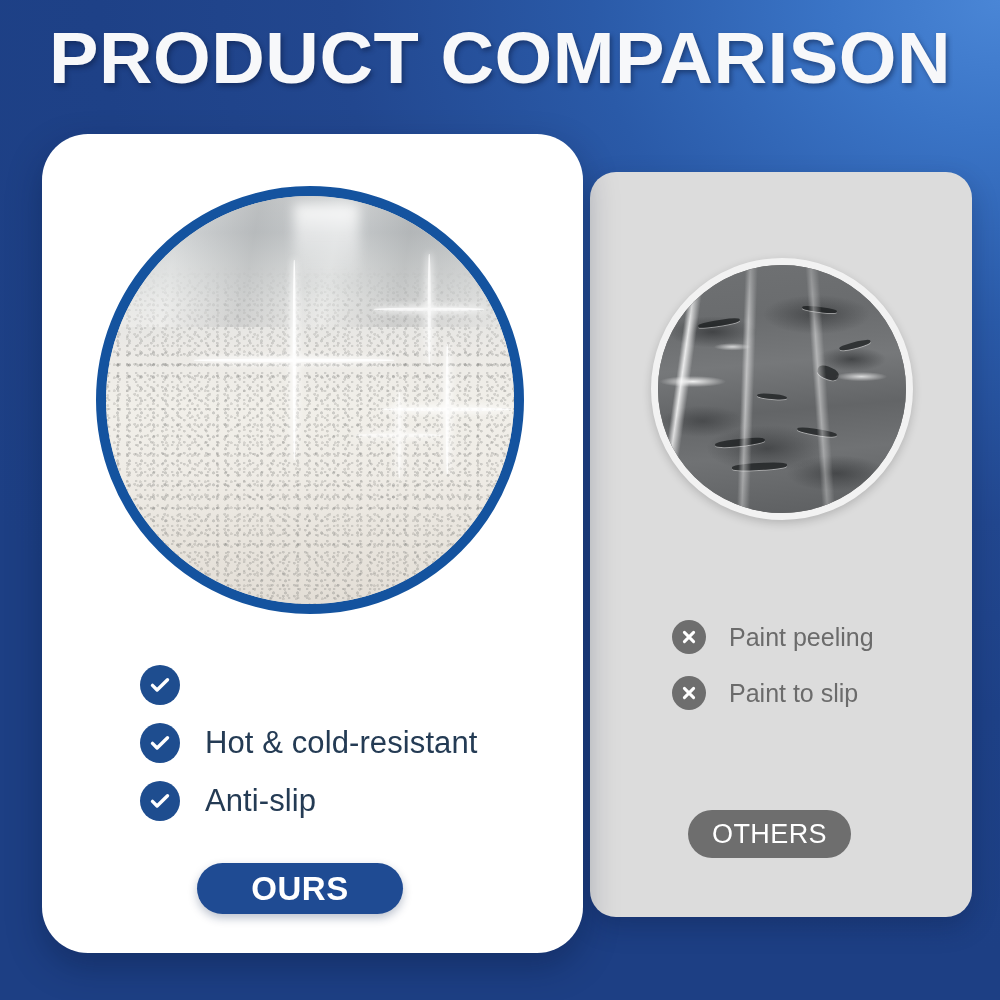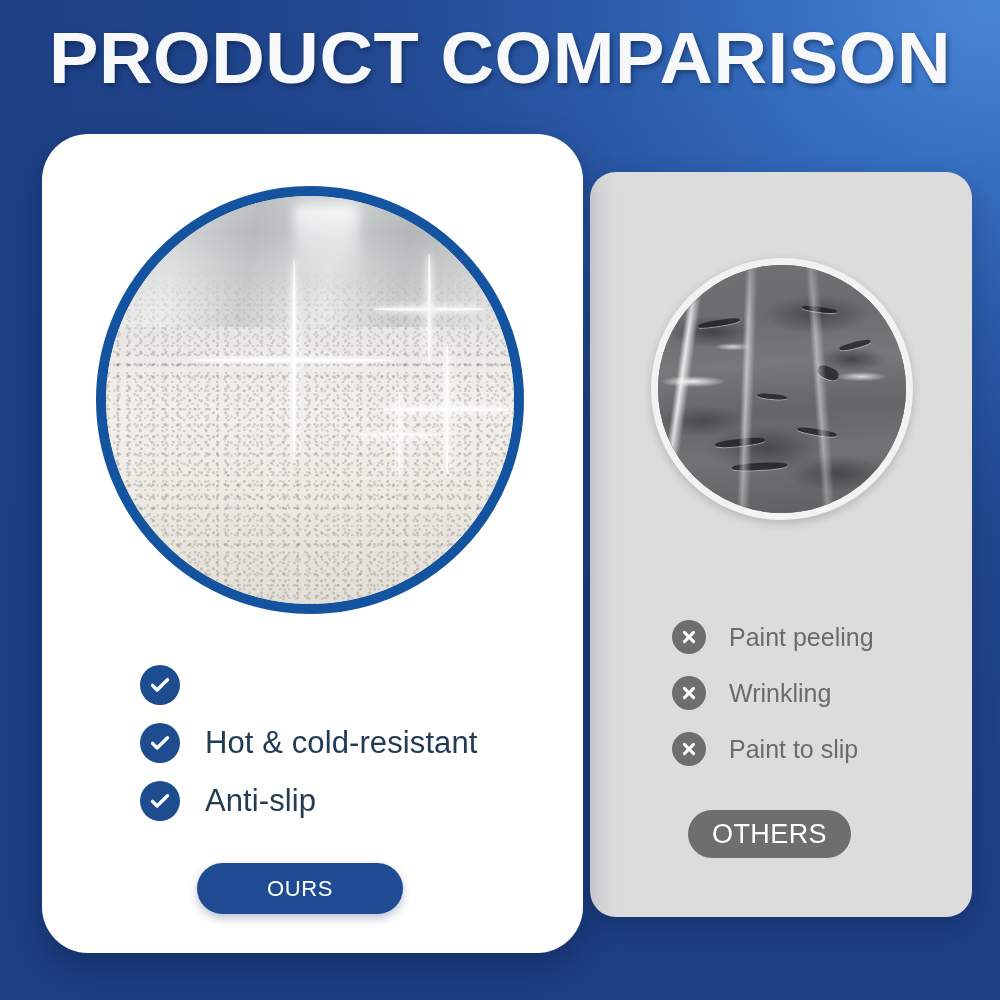--- a/index.html
+++ b/index.html
@@ -165,21 +165,21 @@
     margin-left:23px;
     color:#6b6b6b;
     font-size:25px;
     white-space:nowrap;
   }
   
   .badge-ours{
     position:absolute;left:197px;top:863px;width:206px;height:51px;
     background:#1f4b93;border-radius:26px;
     display:flex;align-items:center;justify-content:center;
-    color:#ffffff;font-size:22px;font-weight:normal;letter-spacing:.6px;
+    color:#ffffff;font-size:33px;font-weight:bold;letter-spacing:.6px;
     box-shadow:0 4px 10px rgba(12,32,76,.28);
   }
   .badge-others{
     position:absolute;left:688px;top:810px;width:163px;height:48px;
     background:#6e6e6e;border-radius:24px;
     display:flex;align-items:center;justify-content:center;
     color:#ffffff;font-size:27px;letter-spacing:.4px;
   }
 </style>
 </head>
@@ -249,28 +249,20 @@
           </svg>
       </span>
       <span class="txt-others">Paint peeling</span>
     </div>
     <div class="row-others">
       <span class="ico-x">
         <svg width="20" height="20" viewBox="0 0 20 20">
             <path d="M5.4 5.4l9.2 9.2M14.6 5.4l-9.2 9.2" fill="none" stroke="#ffffff" stroke-width="3" stroke-linecap="round"></path>
           </svg>
       </span>
-      <span class="txt-others">Wrinkling</span>
-    </div>
-    <div class="row-others">
-      <span class="ico-x">
-        <svg width="20" height="20" viewBox="0 0 20 20">
-            <path d="M5.4 5.4l9.2 9.2M14.6 5.4l-9.2 9.2" fill="none" stroke="#ffffff" stroke-width="3" stroke-linecap="round"></path>
-          </svg>
-      </span>
       <span class="txt-others">Paint to slip</span>
     </div>
   </div>
 
   <div class="badge-ours">OURS</div>
   <div class="badge-others">OTHERS</div>
 
 </div>
 
 </body></html>

